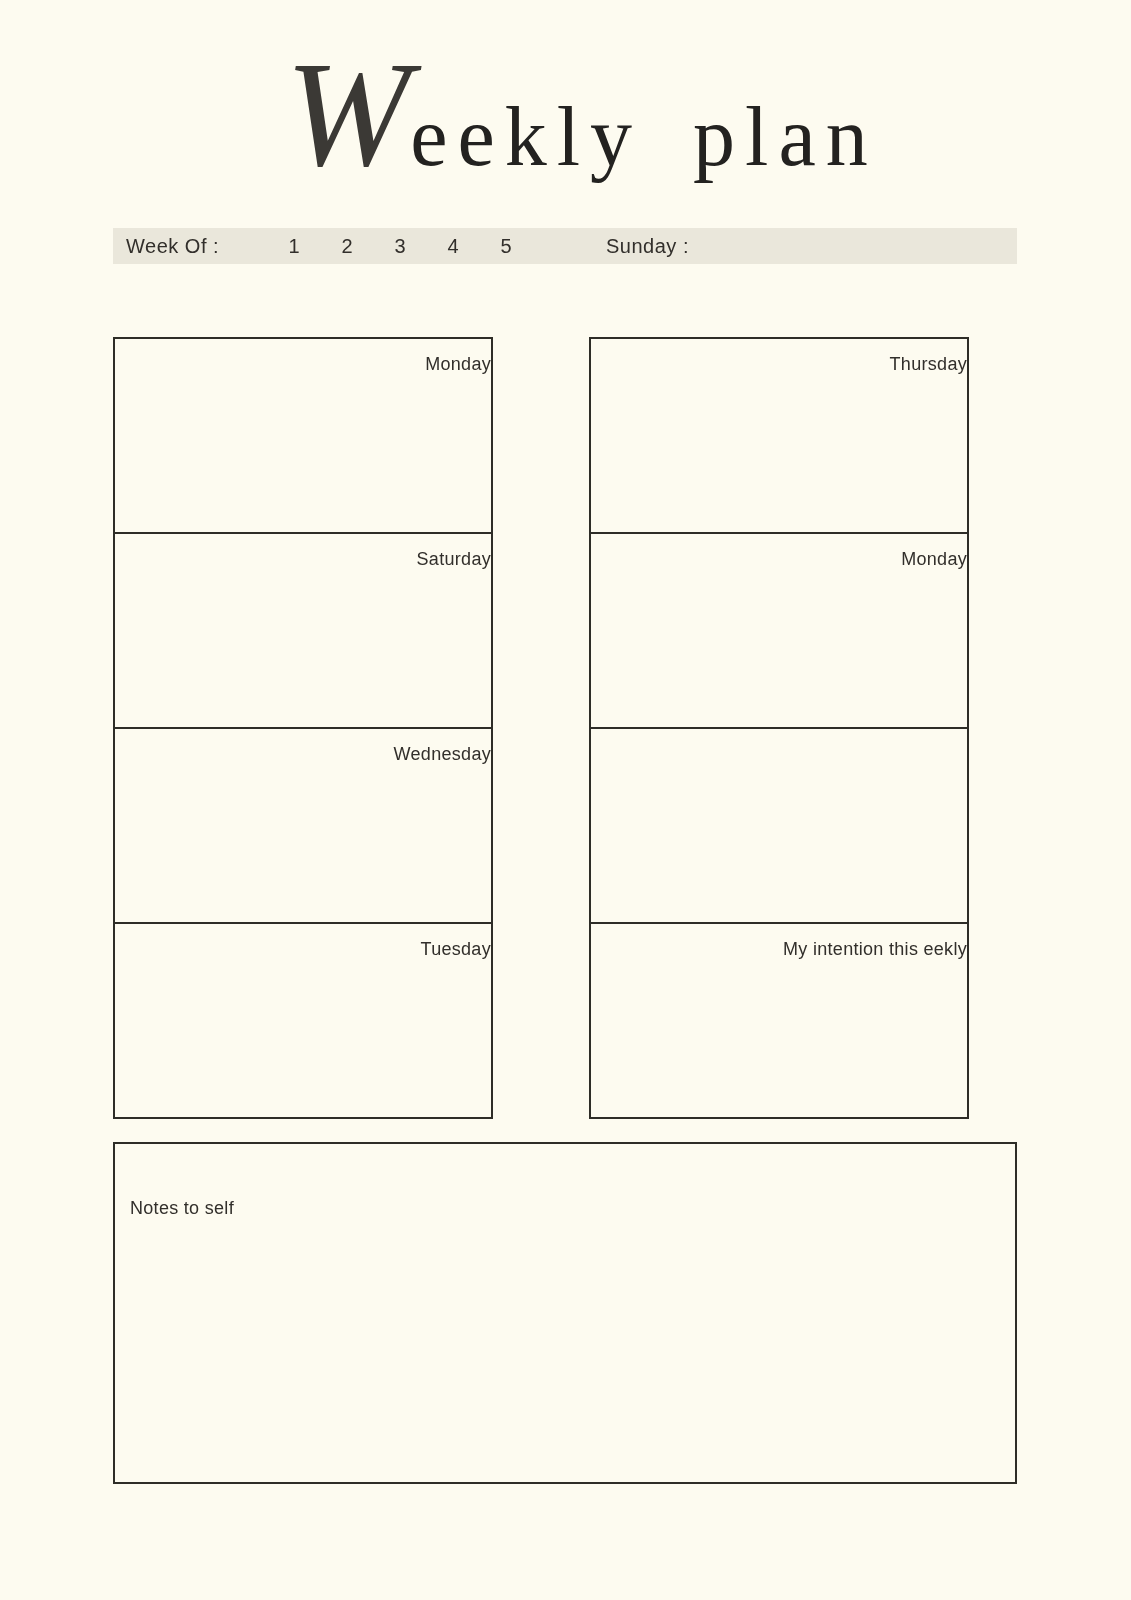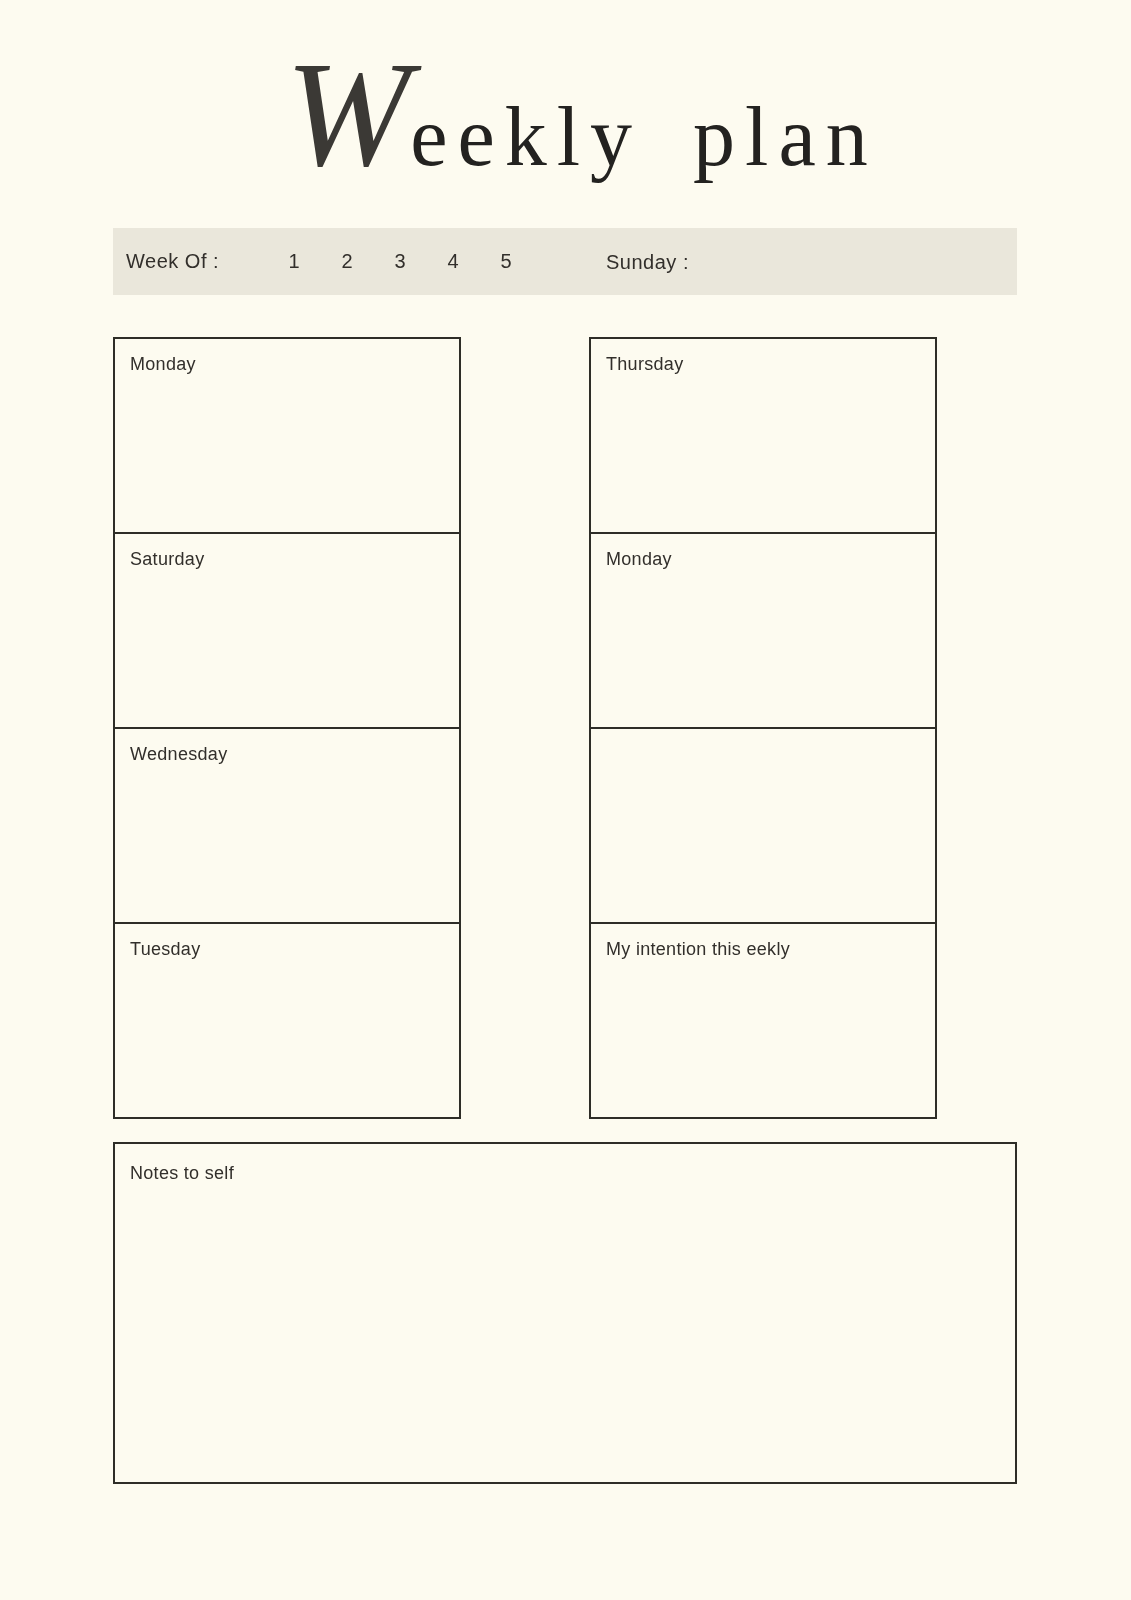--- a/index.html
+++ b/index.html
@@ -28,57 +28,57 @@
     font-size:150px;line-height:1.15;color:var(--title-initial);
   }
   .title-rest{
     font-family:"Liberation Serif",serif;font-weight:400;
     font-size:84px;color:var(--title-rest);
     letter-spacing:10px;word-spacing:20px;
   }
 
   
   .week-bar{
-    position:absolute;left:113px;top:228px;width:904px;height:67px;
+    position:absolute;left:113px;top:228px;width:904px;height:36px;
     background:var(--bar-bg);
     display:flex;align-items:center;
     font-size:20px;color:var(--text);
   }
   .week-of-label{margin-left:13px;letter-spacing:0.5px;}
   .week-numbers{display:flex;margin-left:64px;}
   .week-number{width:22px;text-align:center;margin-right:31px;cursor:pointer;}
   .month-label{
     position:absolute;left:493px;top:50%;transform:translateY(-50%);
     letter-spacing:0.5px;
   }
 
   
   .grid-col{position:absolute;top:337px;width:428px;}
   .grid-col.left{left:113px;}
   .grid-col.right{left:589px;}
   .day-box{
-    width:348px;height:197px;
+    width:380px;height:197px;
     border:2px solid var(--border);
-    position:relative;background:transparent;
+    position:relative;background:transparent;text-align:right;
   }
   .day-box + .day-box{margin-top:-2px;}
   .day-label{
     display:block;padding:15px 0 0 15px;
     font-size:18px;letter-spacing:0.3px;color:var(--text);
   }
   .day-content{position:absolute;left:2px;top:48px;right:2px;bottom:2px;}
 
   
   .notes-box{
     position:absolute;left:113px;top:1142px;width:904px;height:342px;
     border:2px solid var(--border);background:transparent;
   }
   .notes-label{
-    display:block;padding:19px 0 0 15px;
-    font-size:18px;letter-spacing:0.3px;color:var(--text);
+    display:block;padding:28px 0 0 15px;
+    font-size:18px;letter-spacing:0.3px;color:var(--text);margin-top:26px;
   }
   .notes-content{position:absolute;left:2px;top:54px;right:2px;bottom:2px;}
 </style>
 </head>
 <body>
 
 <div class="title"><span class="title-initial">W</span><span class="title-rest">eekly plan</span></div>
 
 <div class="week-bar">
   <span class="week-of-label">Week Of :</span>

